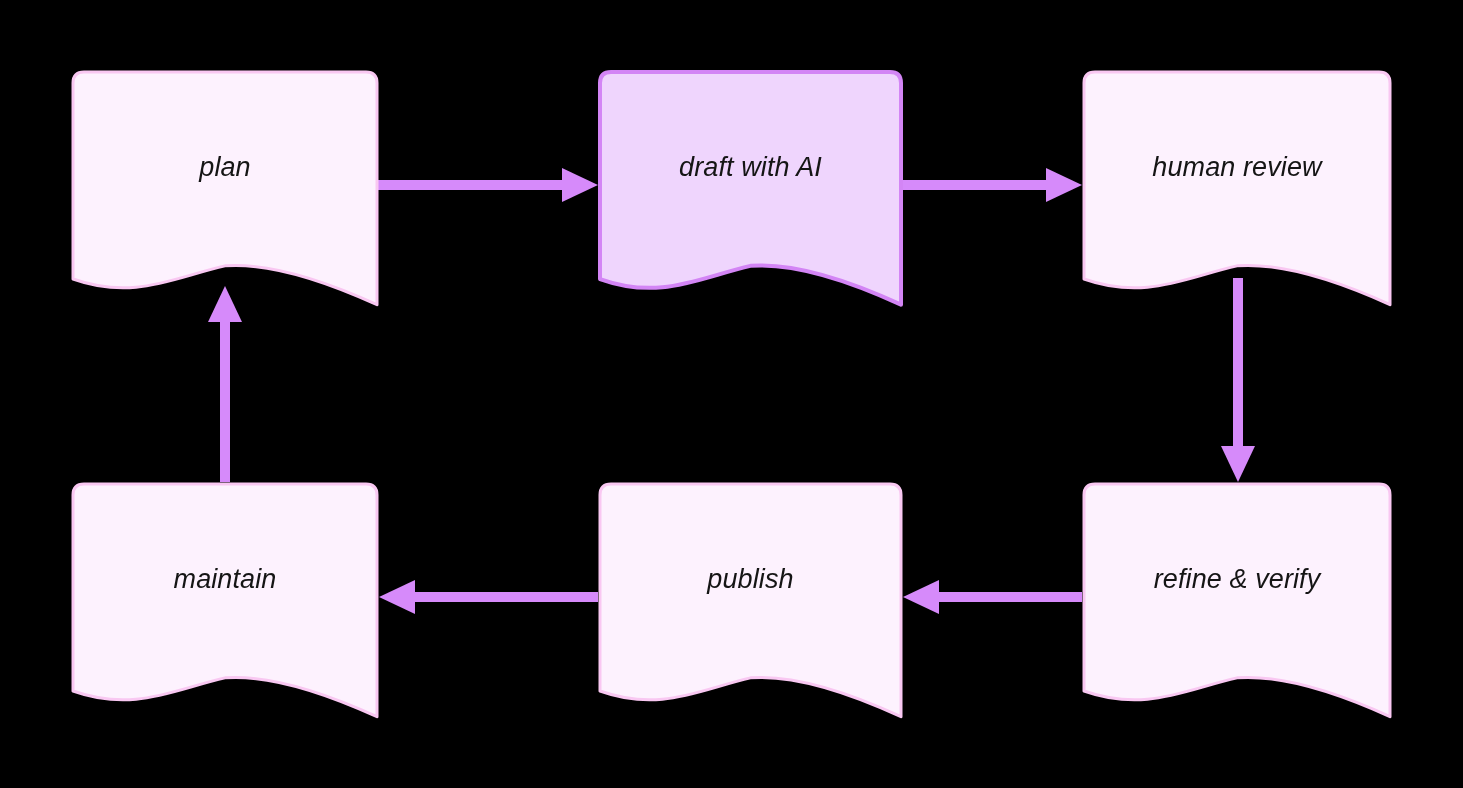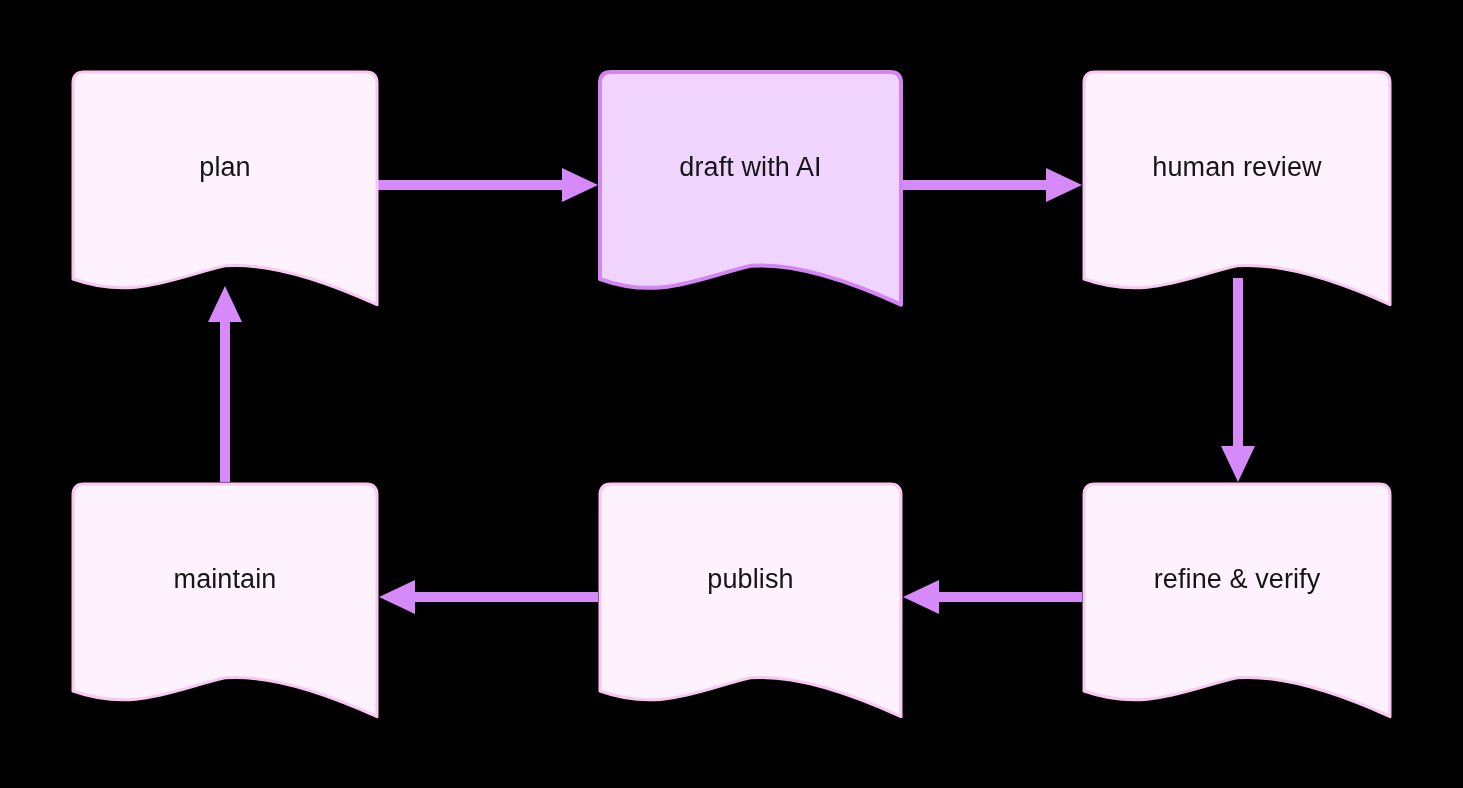--- a/index.html
+++ b/index.html
@@ -12,20 +12,21 @@
     width: 1463px;
     height: 788px;
     overflow: hidden;
     font-family: "Liberation Sans", sans-serif;
   }
   #canvas {
     position: relative;
     width: 1463px;
     height: 788px;
     background: #000000;
+    font-style: italic;
   }
   #diagram-svg {
     position: absolute;
     left: 0;
     top: 0;
     width: 1463px;
     height: 788px;
     display: block;
   }
   .node-label {

